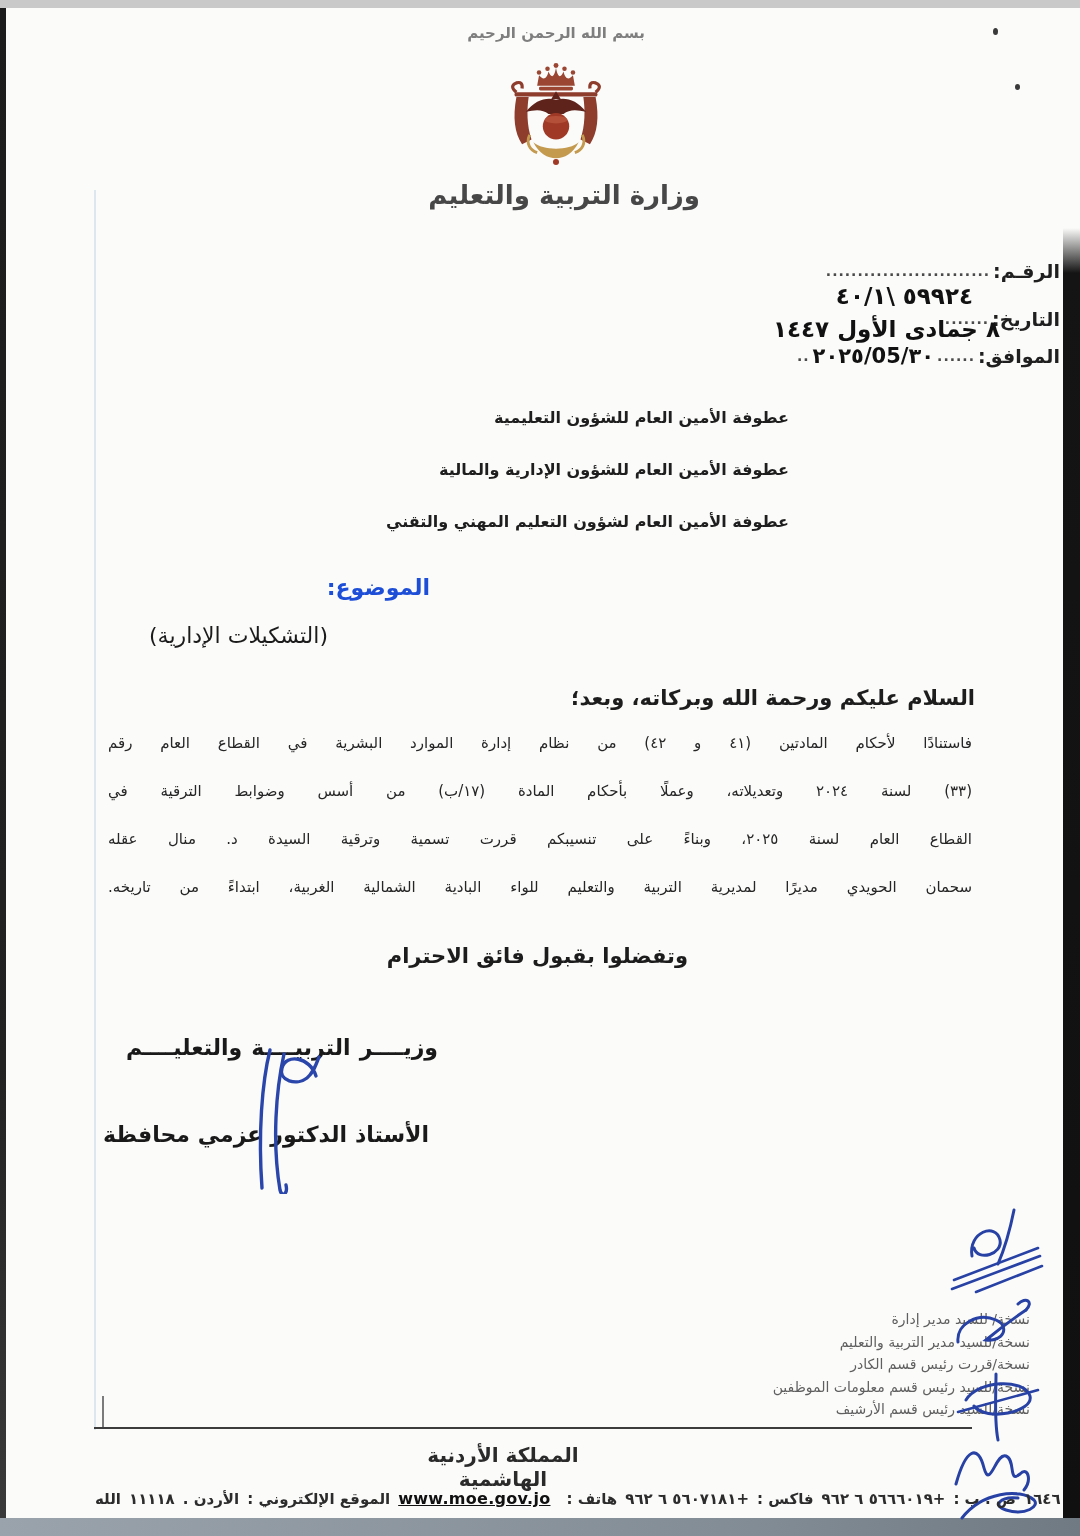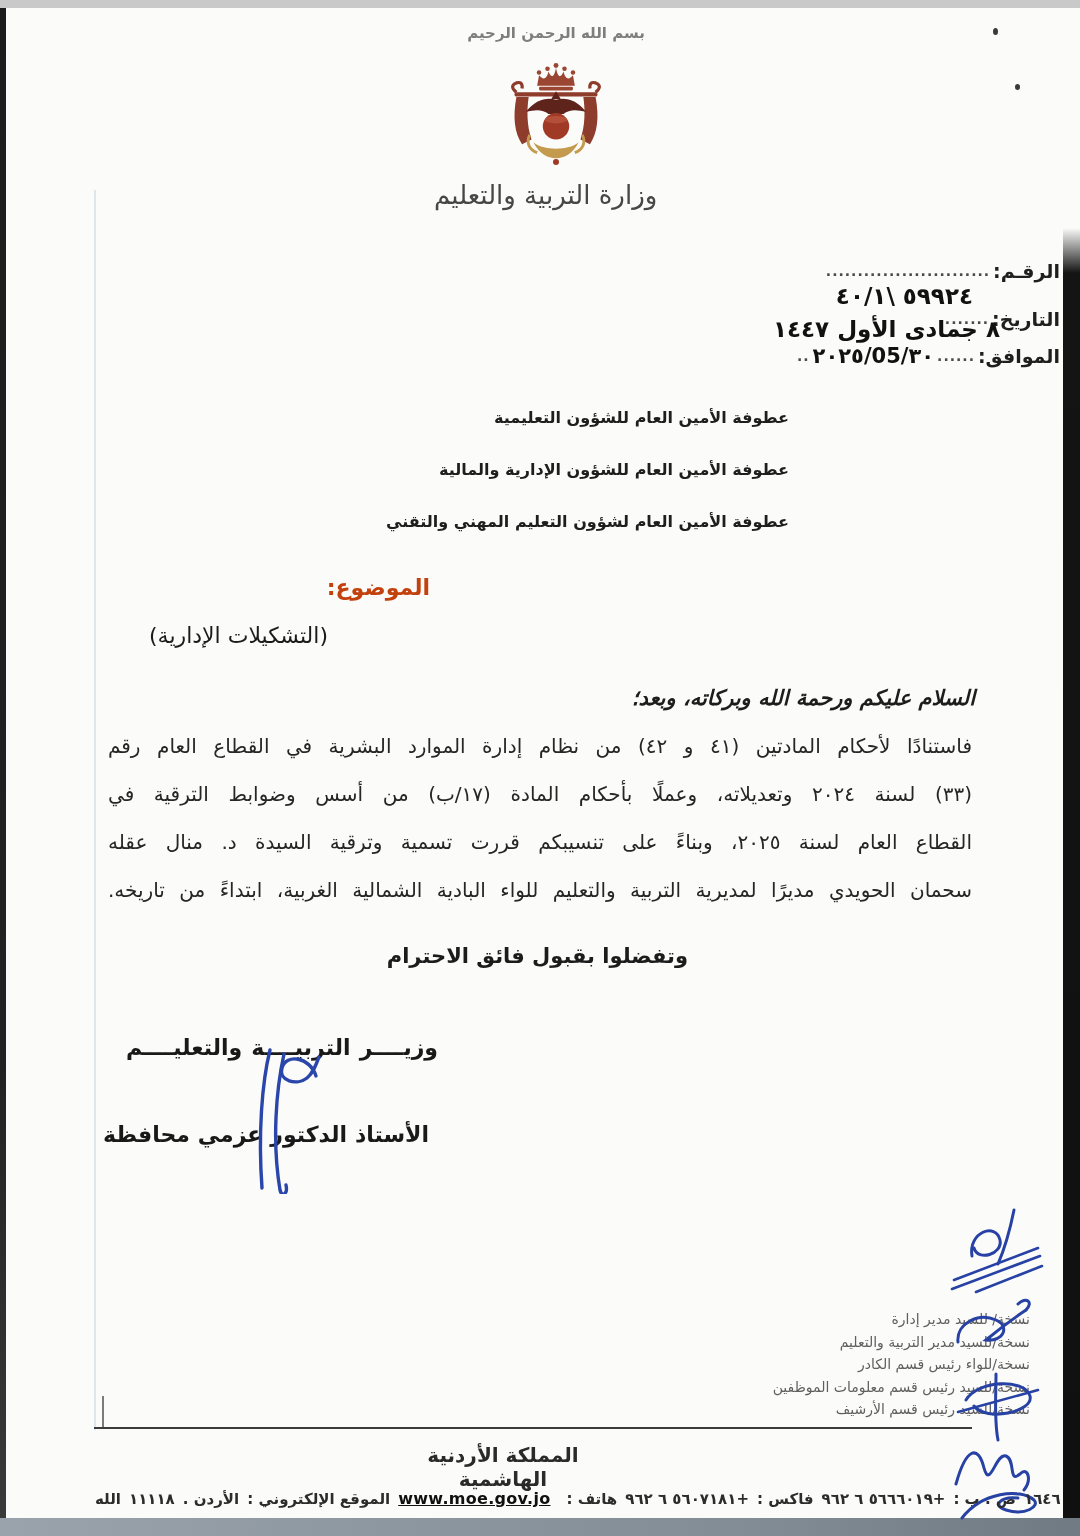--- a/index.html
+++ b/index.html
@@ -18,36 +18,36 @@
   .left-bar{left:0;top:8px;width:6px;height:1512px;background:linear-gradient(180deg,#1c1c1c,#222 70%,#3a3a3a);}
   .right-bar{left:1063px;top:228px;width:17px;height:1292px;
     background:linear-gradient(180deg,rgba(20,20,20,0),#141414 45px,#101010);}
   .bottom-strip{left:0;top:1518px;width:1080px;height:18px;background:linear-gradient(90deg,#9aa3ab,#828c94 70%,#707a83);}
   .fold-line{left:94px;top:190px;width:2px;height:1240px;background:#dde8ee;}
   .fold-dark{left:102px;top:1396px;width:2px;height:32px;background:#7b7b7b;}
   .speck{background:#3a3a3a;border-radius:50%;}
 
   
   .bismillah{left:406px;top:24px;width:300px;text-align:center;font-size:15px;font-weight:bold;color:#7e7e7e;}
-  .ministry-name{left:434px;top:180px;width:280px;text-align:left;font-size:26px;font-weight:normal;color:#474747;letter-spacing:-1px;}
+  .ministry-name{left:420px;top:180px;width:280px;text-align:right;font-size:26px;font-weight:bold;color:#474747;letter-spacing:-1px;}
 
   
   .ref-row{right:20px;display:flex;direction:rtl;align-items:baseline;gap:3px;}
   .ref-label{font-size:19px;font-weight:bold;color:#1f1f1f;white-space:nowrap;}
   .ref-dots{font-size:14px;font-weight:bold;color:#4a4a4a;letter-spacing:1px;position:relative;top:-2px;}
   .ref-val{font-size:23px;font-weight:bold;color:#111;white-space:nowrap;}
 
   
   .recipient{right:291px;font-size:16px;font-weight:bold;color:#1e1e1e;white-space:nowrap;}
 
-  .subject-label{right:650px;font-size:22px;font-weight:bold;color:#c2410c;}
+  .subject-label{right:650px;font-size:22px;font-weight:bold;color:#1d4ed8;}
   .subject-value{right:752px;font-size:22px;font-weight:normal;color:#1b1b1b;}
 
   .salutation{right:105px;font-size:21px;font-weight:bold;color:#1d1d1d;white-space:nowrap;}
-  .bodyline{left:108px;width:864px;font-size:20px;color:#262626;
+  .bodyline{left:108px;width:864px;font-size:15px;color:#262626;
     direction:rtl;text-align:justify;text-align-last:justify;white-space:nowrap;}
 
   .closing{left:392px;width:296px;text-align:center;font-size:21px;font-weight:bold;color:#1c1c1c;white-space:nowrap;}
 
   .sig-title{left:126px;width:312px;font-size:22px;font-weight:bold;color:#191919;
     direction:rtl;text-align:justify;text-align-last:justify;white-space:nowrap;margin-top:17px;}
   .sig-name{left:103px;width:326px;font-size:22px;font-weight:bold;color:#191919;
     direction:rtl;text-align:justify;text-align-last:justify;white-space:nowrap;}
 
   .copies{right:50px;top:1308px;text-align:right;font-size:14px;color:#5f5f5f;line-height:22.5px;}
@@ -127,21 +127,21 @@
   <span class="ref-dots">..</span>
 </div>
 
 <div class="abs recipient ar" style="top:408px;">عطوفة الأمين العام للشؤون التعليمية</div>
 <div class="abs recipient ar" style="top:460px;">عطوفة الأمين العام للشؤون الإدارية والمالية</div>
 <div class="abs recipient ar" style="top:512px;">عطوفة الأمين العام لشؤون التعليم المهني والتقني</div>
 
 <div class="abs subject-label ar" style="top:575px;">الموضوع:</div>
 <div class="abs subject-value ar" style="top:623px;">(التشكيلات الإدارية)</div>
 
-<div class="abs salutation ar" style="top:686px;font-style:italic;">السلام عليكم ورحمة الله وبركاته، وبعد؛</div>
+<div class="abs salutation ar" style="top:686px;">السلام عليكم ورحمة الله وبركاته، وبعد؛</div>
 <div class="abs bodyline" style="top:734px;">فاستنادًا لأحكام المادتين (٤١ و ٤٢) من نظام إدارة الموارد البشرية في القطاع العام رقم</div>
 <div class="abs bodyline" style="top:782px;">(٣٣) لسنة ٢٠٢٤ وتعديلاته، وعملًا بأحكام المادة (١٧/ب) من أسس وضوابط الترقية في</div>
 <div class="abs bodyline" style="top:830px;">القطاع العام لسنة ٢٠٢٥، وبناءً على تنسيبكم قررت تسمية وترقية السيدة د. منال عقله</div>
 <div class="abs bodyline" style="top:878px;">سحمان الحويدي مديرًا لمديرية التربية والتعليم للواء البادية الشمالية الغربية، ابتداءً من تاريخه.</div>
 
 <div class="abs closing ar" style="top:944px;">وتفضلوا بقبول فائق الاحترام</div>
 
 <div class="abs sig-title" style="top:1018px;">وزيــــر التربيــــة والتعليــــم</div>
 <div class="abs sig-name" style="top:1122px;">الأستاذ الدكتور عزمي محافظة</div>
 
@@ -149,21 +149,21 @@
   <svg width="150" height="152" viewBox="0 0 150 152" fill="none" stroke="#2a46aa" stroke-width="3.4" stroke-linecap="round">
     <path d="M118 34 C112 15 88 11 84 26 C80 39 99 44 109 36 C115 31 118 23 121 15"></path>
     <path d="M72 8 C64 40 60 92 64 146"></path>
     <path d="M86 12 C78 48 74 100 82 148 C84 156 90 152 88 143"></path>
   </svg>
 </div>
 
 <div class="abs copies ar">
   <div>نسخة/ للسيد مدير إدارة</div>
   <div>نسخة/للسيد مدير التربية والتعليم</div>
-  <div>نسخة/للواء رئيس قسم الكادر</div>
+  <div>نسخة/قررت رئيس قسم الكادر</div>
   <div>نسخة/للسيد رئيس قسم معلومات الموظفين</div>
   <div>نسخة/للسيد رئيس قسم الأرشيف</div>
 </div>
 
 <div class="abs" style="left:938px;top:1192px;">
   <svg width="142" height="336" viewBox="0 0 142 336" fill="none" stroke="#2742a4" stroke-width="3" stroke-linecap="round">
     <path d="M34 64 C30 40 58 30 62 48 C65 62 40 70 36 56"></path>
     <path d="M76 18 C72 38 66 58 60 72"></path>
     <path d="M16 88 L100 56" stroke-width="2.6"></path>
     <path d="M14 97 L102 64" stroke-width="2.6"></path>

